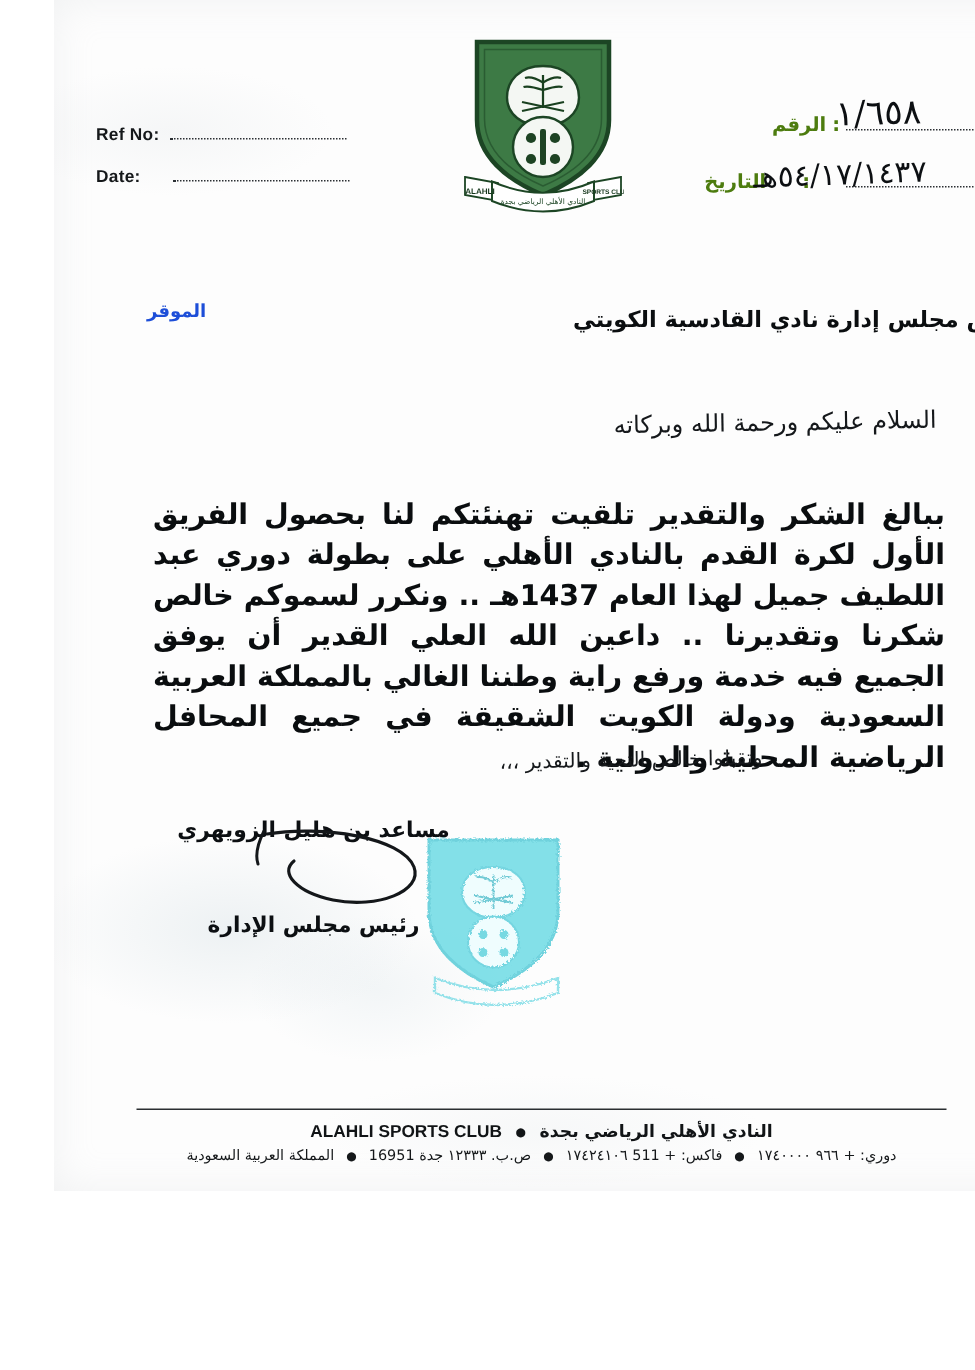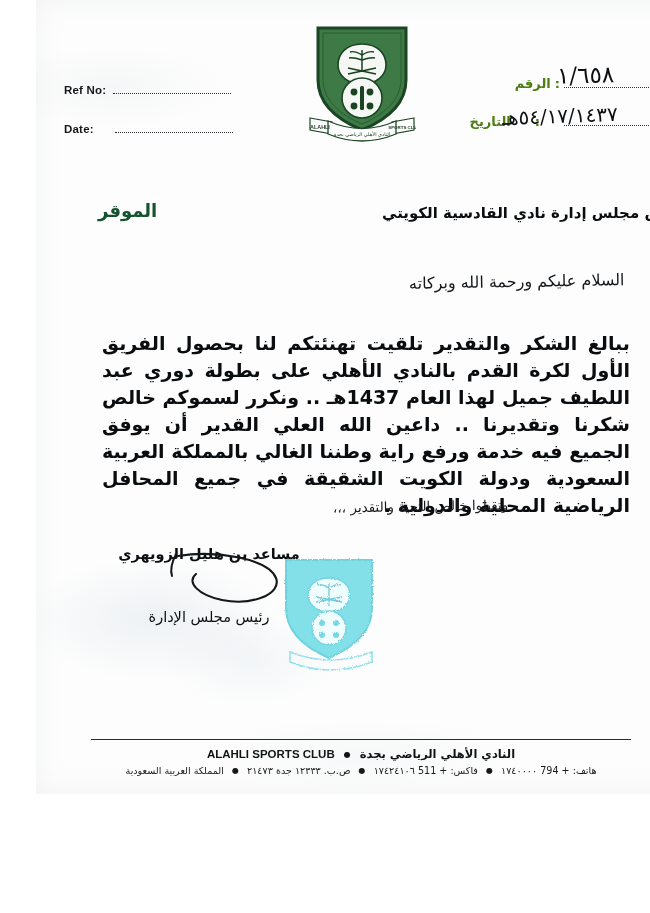--- a/index.html
+++ b/index.html
@@ -60,21 +60,21 @@
   }
   .field-en .lbl { white-space: nowrap; }
   .field-en .dots {
     display: inline-block;
     width: 118px;
     margin-left: 7px;
     border-bottom: 1.6px dotted #2b2f33;
     height: 3px;
   }
   #ref-field { left: 28px; top: 84px; }
-  #date-field { left: 28px; top: 123px; }
+  #date-field { left: 28px; top: 112px; }
   #date-field .lbl { min-width: 36px; }
   #date-field .dots { margin-left: 15px; }
 
   .field-ar {
     position: absolute;
     display: flex;
     flex-direction: row-reverse;
     align-items: baseline;
     direction: rtl;
     font-family: "DejaVu Sans", sans-serif;
@@ -140,22 +140,22 @@
     margin-top: 12px;
     text-align: right;
   }
   #honorific {
     position: absolute;
     left: 62px;
     top: 200px;
     direction: rtl;
     font-family: "DejaVu Sans", sans-serif;
     font-weight: bold;
-    font-size: 18px;
-    color: #14532d;
+    font-size: 12px;
+    color: #1d4ed8;
   }
 
   
   #salutation {
     position: absolute;
     right: 62px;
     top: 272px;
     direction: rtl;
     font-family: "DejaVu Serif", serif;
     font-size: 16px;
@@ -203,21 +203,21 @@
     direction: rtl;
   }
   .sig-name {
     font-family: "DejaVu Sans", sans-serif;
     font-weight: bold;
     font-size: 14.5px;
     color: #0c0f12;
   }
   .sig-title {
     font-family: "DejaVu Sans", sans-serif;
-    font-weight: normal;
+    font-weight: bold;
     font-size: 14.5px;
     color: #0c0f12;
     margin-top: 47px;
   }
   
   #signature-scrawl {
     position: absolute;
     left: 120px;
     top: 548px;
     width: 180px;
@@ -403,30 +403,30 @@
   <div class="footer">
     <div class="footer-rule"></div>
 
     <div class="footer-line1">
       <span>النادي الأهلي الرياضي بجدة</span>
       <span class="dot-sep">●</span>
       <span class="en">ALAHLI SPORTS CLUB</span>
     </div>
 
     <div class="footer-line2">
-      <span>هاتف:</span>
-      <span>+ 794 ١٧٤٠٠٠٠</span>
+      <span>دوري:</span>
+      <span>+ ٩٦٦ ١٧٤٠٠٠٠</span>
       <span class="dot-sep">●</span>
       <span>فاكس:</span>
       <span>+ 511 ١٧٤٢٤١٠٦</span>
       <span class="dot-sep">●</span>
       <span>ص.ب.</span>
       <span>١٢٣٣٣</span>
       <span>جدة</span>
-      <span>٢١٤٧٣</span>
+      <span>16951</span>
       <span class="dot-sep">●</span>
       <span>المملكة العربية السعودية</span>
     </div>
 
   </div>
 
   <div class="edge-shade"></div>
 </div>
 
 </body></html>

